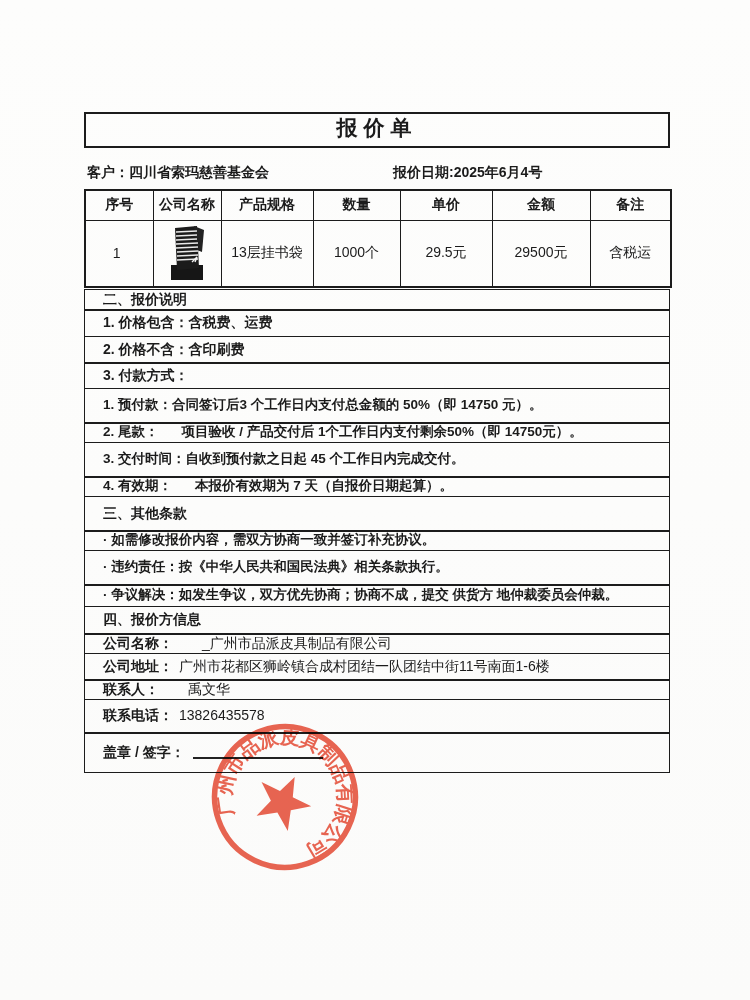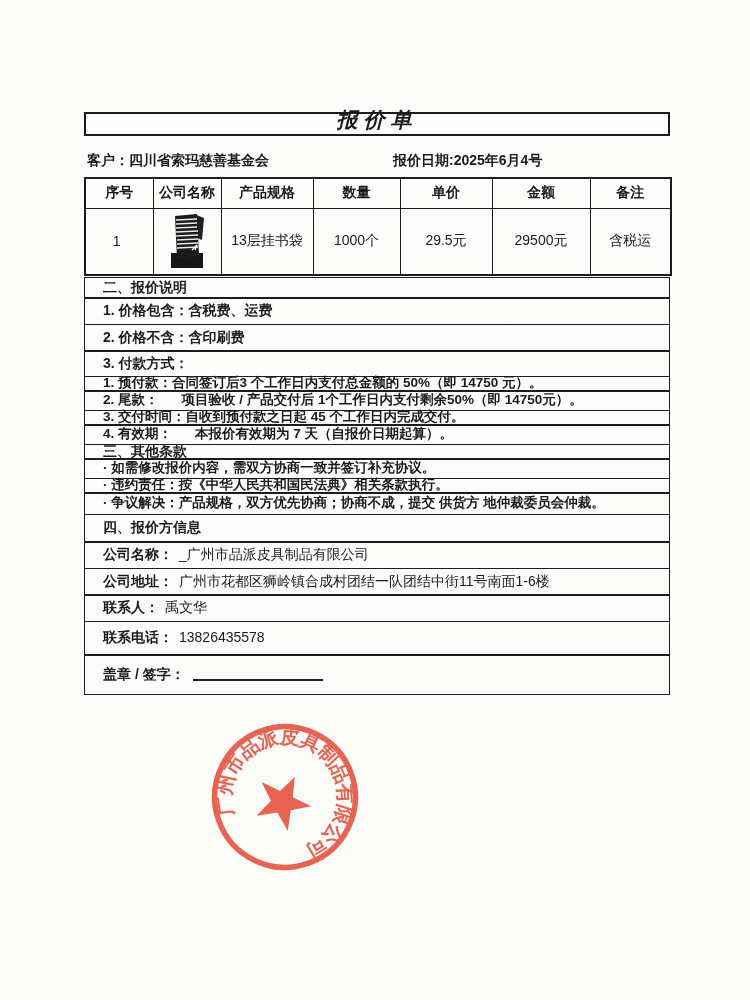--- a/index.html
+++ b/index.html
@@ -11,22 +11,22 @@
     position:relative;
     overflow:hidden;
   }
   .page {
     position:absolute; left:0; top:0; width:750px; height:1000px;
     background:linear-gradient(180deg,#fdfdfc 0%,#fbfbfa 100%);
   }
   .doc { position:absolute; left:84px; top:112px; width:586px; }
 
   .title-box {
-    border:2px solid #1c1c1c; height:24px;
-    display:flex; align-items:flex-end; justify-content:center;font-style:italic;
+    border:2px solid #1c1c1c; height:36px;
+    display:flex; align-items:flex-start; justify-content:center;
   }
   .title-box h1 { font-size:21px; font-weight:bold; letter-spacing:6px; }
 
   .meta-row { position:relative; height:24px; margin-top:13px; font-size:14px; font-weight:bold; }
   .meta-row .customer { position:absolute; left:3px; top:3px; }
   .meta-row .qdate { position:absolute; left:309px; top:3px; }
 
   table.ptable { border-collapse:collapse; width:586px; margin-top:4px; table-layout:fixed; }
   table.ptable th, table.ptable td {
     border:1.5px solid #1c1c1c; text-align:center; font-size:14px;
@@ -42,22 +42,22 @@
   .row {
     border:1.5px solid #1c1c1c; margin-top:-1.5px;
     display:flex; align-items:center;
     padding-left:18px; font-size:14px; line-height:1.1;
     background:transparent;
   }
   .row b { font-weight:bold; }
   .row .val { font-weight:normal; margin-left:6px; }
   .row.hdr { font-weight:bold; }
   .h22{height:22px;} .h28{height:28px;} .h27{height:27px;}
-  .h20{height:16px;} .h21{height:21px;gap:23px;} .h23{height:23px;}
-  .h29{height:29px;} .h32{height:28px;}
+  .h20{height:36px;} .h21{height:21px;gap:23px;} .h23{height:23px;}
+  .h29{height:29px;} .h32{height:21px;gap:23px;}
   .h35{height:35px;} .h41{height:41px;}
   .small { font-size:13.5px; }
 
   .sign-line {
     display:inline-block; width:130px; height:13px;
     border-bottom:2px solid #222; margin-left:8px;
   }
 
   .seal {
     position:absolute; left:206px; top:718px; width:158px; height:158px;
@@ -167,21 +167,21 @@
       <div class="row hdr h20">
         <span>三、其他条款</span>
       </div>
       <div class="row hdr h21 small">
         <span>· 如需修改报价内容，需双方协商一致并签订补充协议。</span>
       </div>
       <div class="row hdr h20 small">
         <span>· 违约责任：按《中华人民共和国民法典》相关条款执行。</span>
       </div>
       <div class="row hdr h23 small">
-        <span>· 争议解决：产品规格，双方优先协商；协商不成，提交 供货方 地仲裁委员会仲裁。</span>
+        <span>· 争议解决：如发生争议，双方优先协商；协商不成，提交 供货方 地仲裁委员会仲裁。</span>
       </div>
 
       <div class="row hdr h29">
         <span>四、报价方信息</span>
       </div>
       <div class="row h32">
         <b>公司名称：</b>
         <span class="val">_广州市品派皮具制品有限公司</span>
       </div>
       <div class="row h28">

